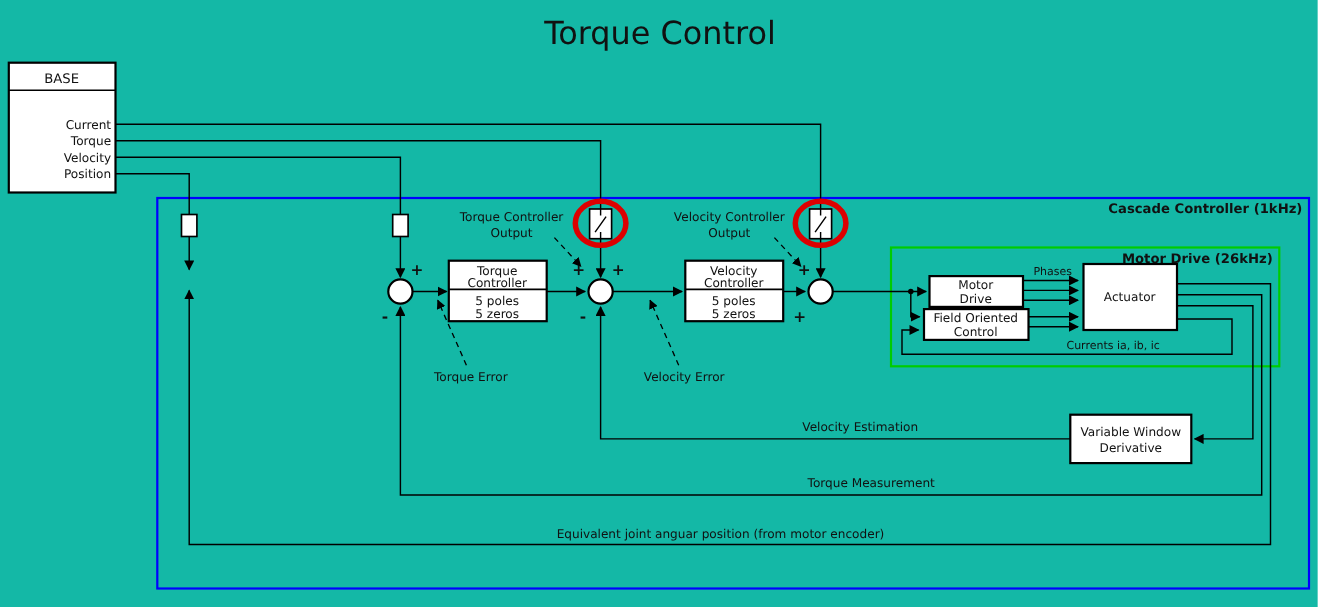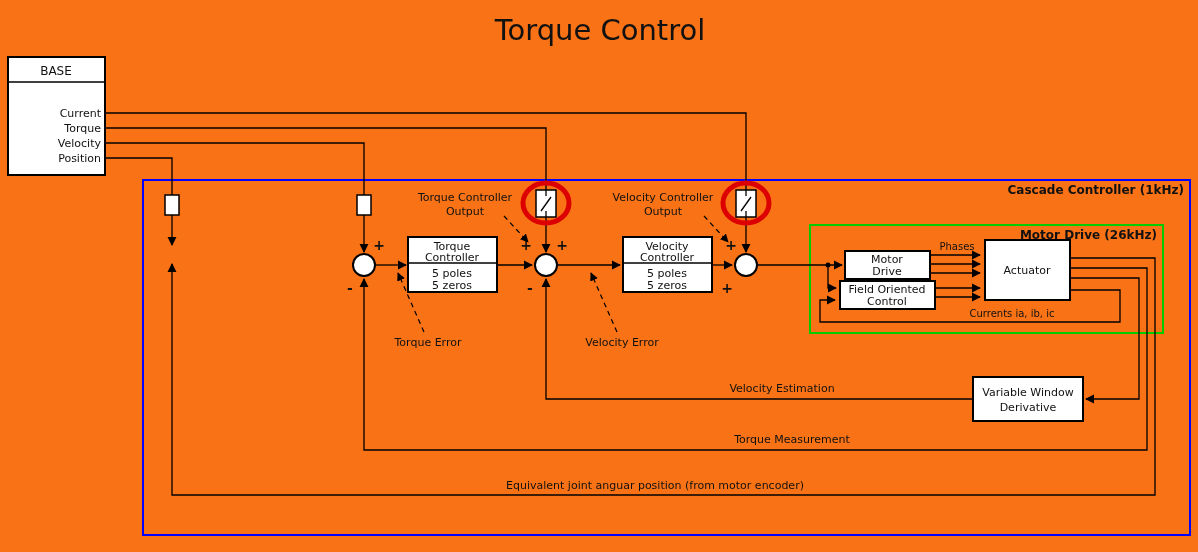--- a/index.html
+++ b/index.html
@@ -1,16 +1,16 @@
 <!DOCTYPE html>
 <html><head>
 <meta charset="utf-8">
 <style>
   html,body{margin:0;padding:0;background:#ffffff;}
-  .stage{position:relative;width:1198px;height:552px;background:#f97316;font-family:"DejaVu Sans",sans-serif;}
+  .stage{position:relative;width:1198px;height:552px;background:#14b8a6;font-family:"DejaVu Sans",sans-serif;}
   svg{display:block;}
   svg text{font-family:"DejaVu Sans",sans-serif;fill:#111;}
   .t-title{font-size:29px;}
   .t-lbl{font-size:11px;}
   .t-sm{font-size:10px;}
   .t-box{font-size:11px;}
   .t-hdr{font-size:12px;}
   .t-sign{font-size:14px;font-weight:bold;}
   .t-tag{font-size:12px;font-weight:bold;}
   .ln{stroke:#000;stroke-width:1.3;fill:none;}

